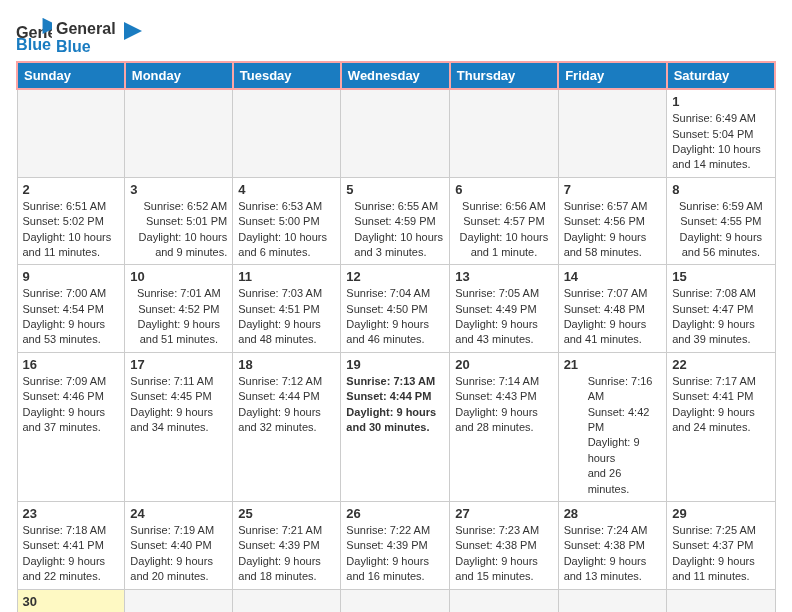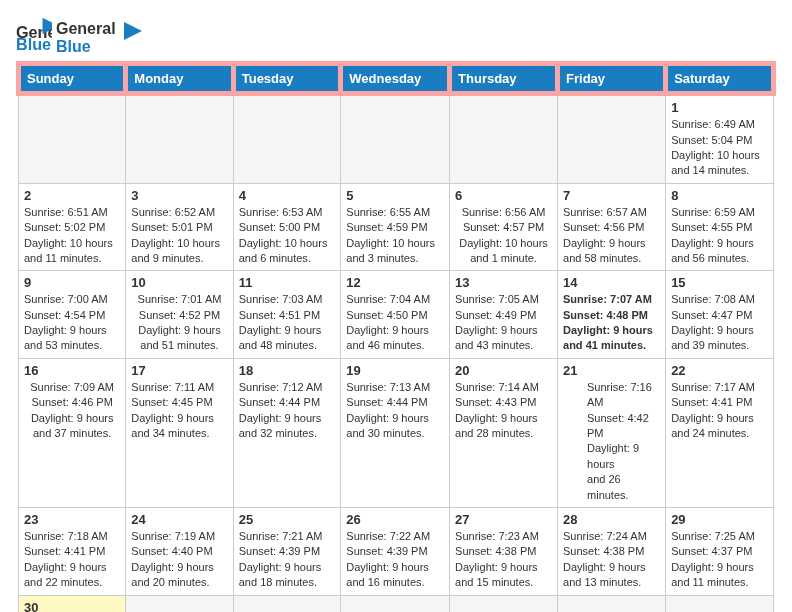--- a/index.html
+++ b/index.html
@@ -41,21 +41,21 @@
       width: 100%;
       border-collapse: collapse;
       border: 1px solid #ccc;
     }
     .calendar th {
       background: #1a7cc1;
       color: #fff;
       text-align: left;
       padding: 5px 6px;
       font-size: 13px;
-      border: 5px solid #fca5a5;
+      border: 2px solid #fca5a5;
     }
     .calendar td {
       vertical-align: top;
       border: 1px solid #ccc;
       padding: 4px 5px;
       width: 110px;
       min-height: 70px;
       background: #fff;
     }
     .calendar td.empty {
@@ -137,56 +137,56 @@
       <tr>
         <td>
           <span class="day-num">2</span>
           <div class="day-info" style="white-space: pre-line;">Sunrise: 6:51 AM
 Sunset: 5:02 PM
 Daylight: 10 hours
 and 11 minutes.</div>
         </td>
         <td>
           <span class="day-num">3</span>
-          <div class="day-info" style="white-space: pre-line;">Sunrise: 6:52 AM
+          <div class="day-info" style="white-space: pre-line; text-align: right;">Sunrise: 6:52 AM
 Sunset: 5:01 PM
 Daylight: 10 hours
 and 9 minutes.</div>
         </td>
         <td>
           <span class="day-num">4</span>
           <div class="day-info" style="white-space: pre-line;">Sunrise: 6:53 AM
 Sunset: 5:00 PM
 Daylight: 10 hours
 and 6 minutes.</div>
         </td>
         <td>
           <span class="day-num">5</span>
-          <div class="day-info" style="white-space: pre-line;">Sunrise: 6:55 AM
+          <div class="day-info" style="white-space: pre-line; margin-left: 8px;">Sunrise: 6:55 AM
 Sunset: 4:59 PM
 Daylight: 10 hours
 and 3 minutes.</div>
         </td>
         <td>
           <span class="day-num">6</span>
           <div class="day-info" style="white-space: pre-line; text-align: center;">Sunrise: 6:56 AM
 Sunset: 4:57 PM
 Daylight: 10 hours
 and 1 minute.</div>
         </td>
         <td>
           <span class="day-num">7</span>
           <div class="day-info" style="white-space: pre-line;">Sunrise: 6:57 AM
 Sunset: 4:56 PM
 Daylight: 9 hours
 and 58 minutes.</div>
         </td>
         <td>
           <span class="day-num">8</span>
-          <div class="day-info" style="white-space: pre-line;">Sunrise: 6:59 AM
+          <div class="day-info" style="white-space: pre-line; text-align: center;">Sunrise: 6:59 AM
 Sunset: 4:55 PM
 Daylight: 9 hours
 and 56 minutes.</div>
         </td>
       </tr>
       <tr>
         <td>
           <span class="day-num">9</span>
           <div class="day-info" style="white-space: pre-line;">Sunrise: 7:00 AM
 Sunset: 4:54 PM
@@ -216,58 +216,58 @@
         </td>
         <td>
           <span class="day-num">13</span>
           <div class="day-info" style="white-space: pre-line;">Sunrise: 7:05 AM
 Sunset: 4:49 PM
 Daylight: 9 hours
 and 43 minutes.</div>
         </td>
         <td>
           <span class="day-num">14</span>
-          <div class="day-info" style="white-space: pre-line; font-weight: bold;">Sunrise: 7:07 AM
+          <div class="day-info" style="white-space: pre-line;">Sunrise: 7:07 AM
 Sunset: 4:48 PM
 Daylight: 9 hours
 and 41 minutes.</div>
         </td>
         <td>
           <span class="day-num">15</span>
           <div class="day-info" style="white-space: pre-line;">Sunrise: 7:08 AM
 Sunset: 4:47 PM
 Daylight: 9 hours
 and 39 minutes.</div>
         </td>
       </tr>
       <tr>
         <td>
           <span class="day-num">16</span>
-          <div class="day-info" style="white-space: pre-line; text-align: center;">Sunrise: 7:09 AM
+          <div class="day-info" style="white-space: pre-line;">Sunrise: 7:09 AM
 Sunset: 4:46 PM
 Daylight: 9 hours
 and 37 minutes.</div>
         </td>
         <td>
           <span class="day-num">17</span>
           <div class="day-info" style="white-space: pre-line;">Sunrise: 7:11 AM
 Sunset: 4:45 PM
 Daylight: 9 hours
 and 34 minutes.</div>
         </td>
         <td>
           <span class="day-num">18</span>
           <div class="day-info" style="white-space: pre-line;">Sunrise: 7:12 AM
 Sunset: 4:44 PM
 Daylight: 9 hours
 and 32 minutes.</div>
         </td>
         <td>
           <span class="day-num">19</span>
-          <div class="day-info" style="white-space: pre-line;">Sunrise: 7:13 AM
+          <div class="day-info" style="white-space: pre-line; font-weight: bold;">Sunrise: 7:13 AM
 Sunset: 4:44 PM
 Daylight: 9 hours
 and 30 minutes.</div>
         </td>
         <td>
           <span class="day-num">20</span>
           <div class="day-info" style="white-space: pre-line;">Sunrise: 7:14 AM
 Sunset: 4:43 PM
 Daylight: 9 hours
 and 28 minutes.</div>

